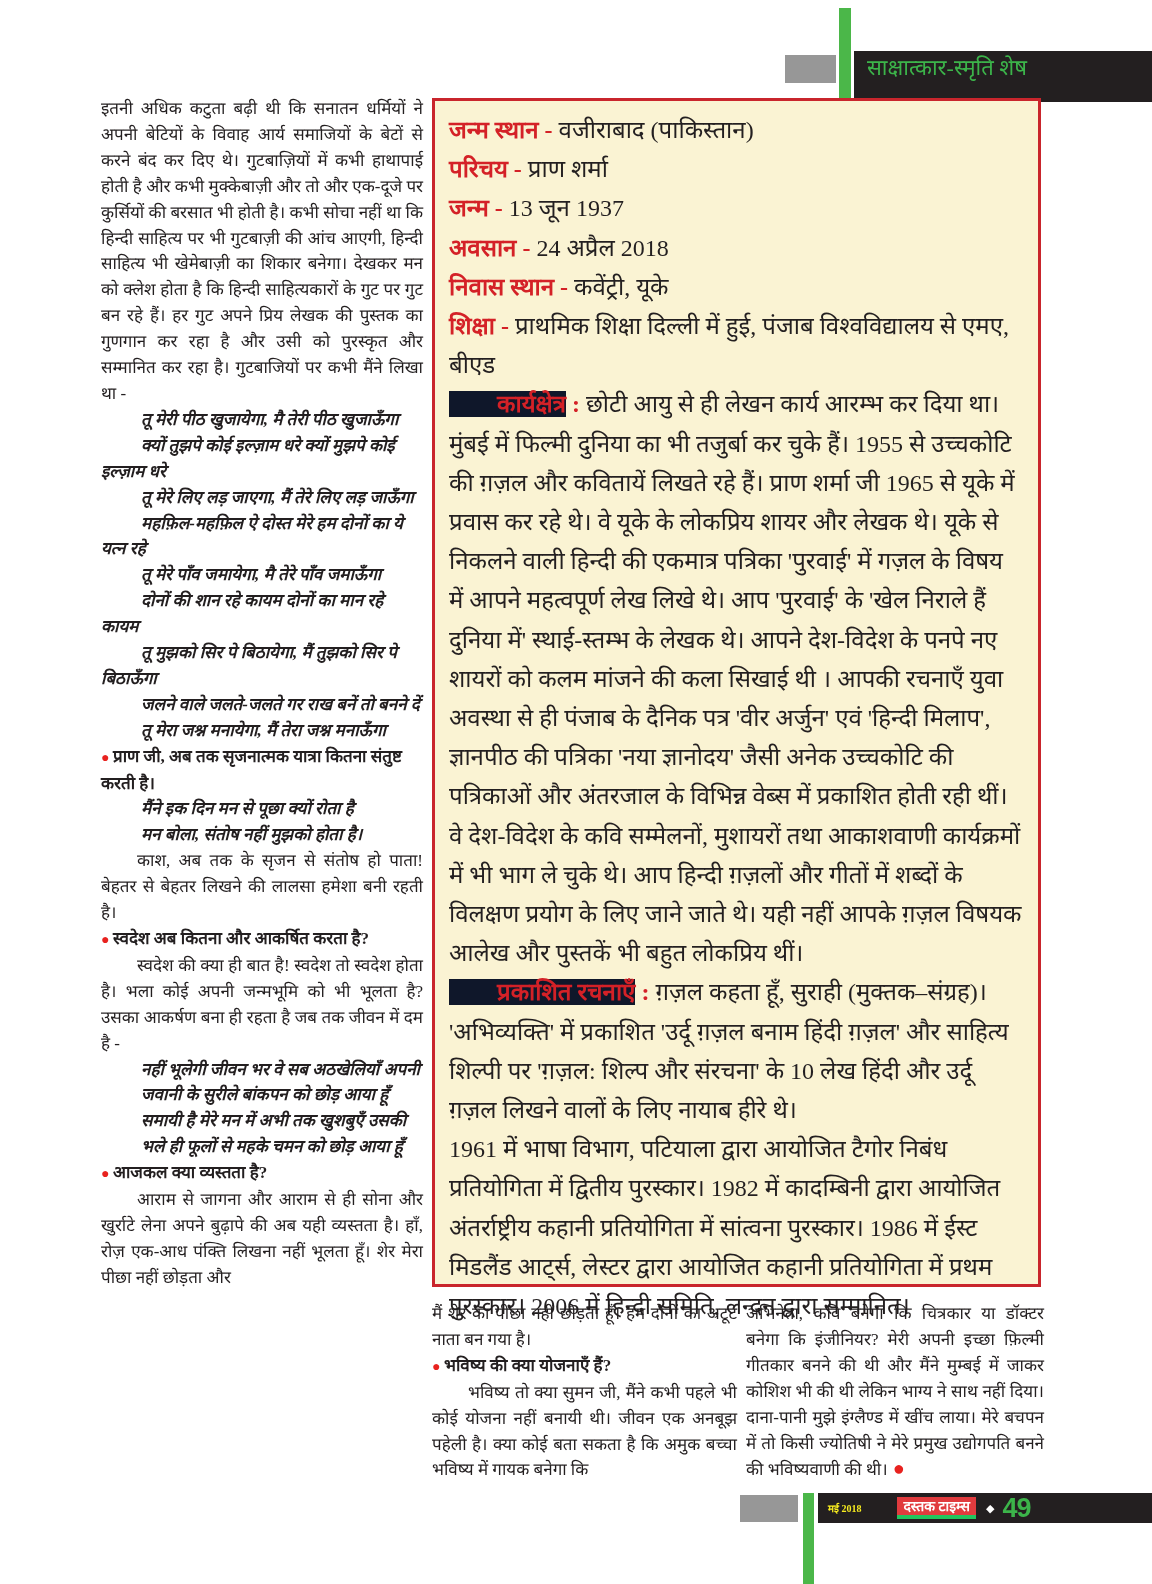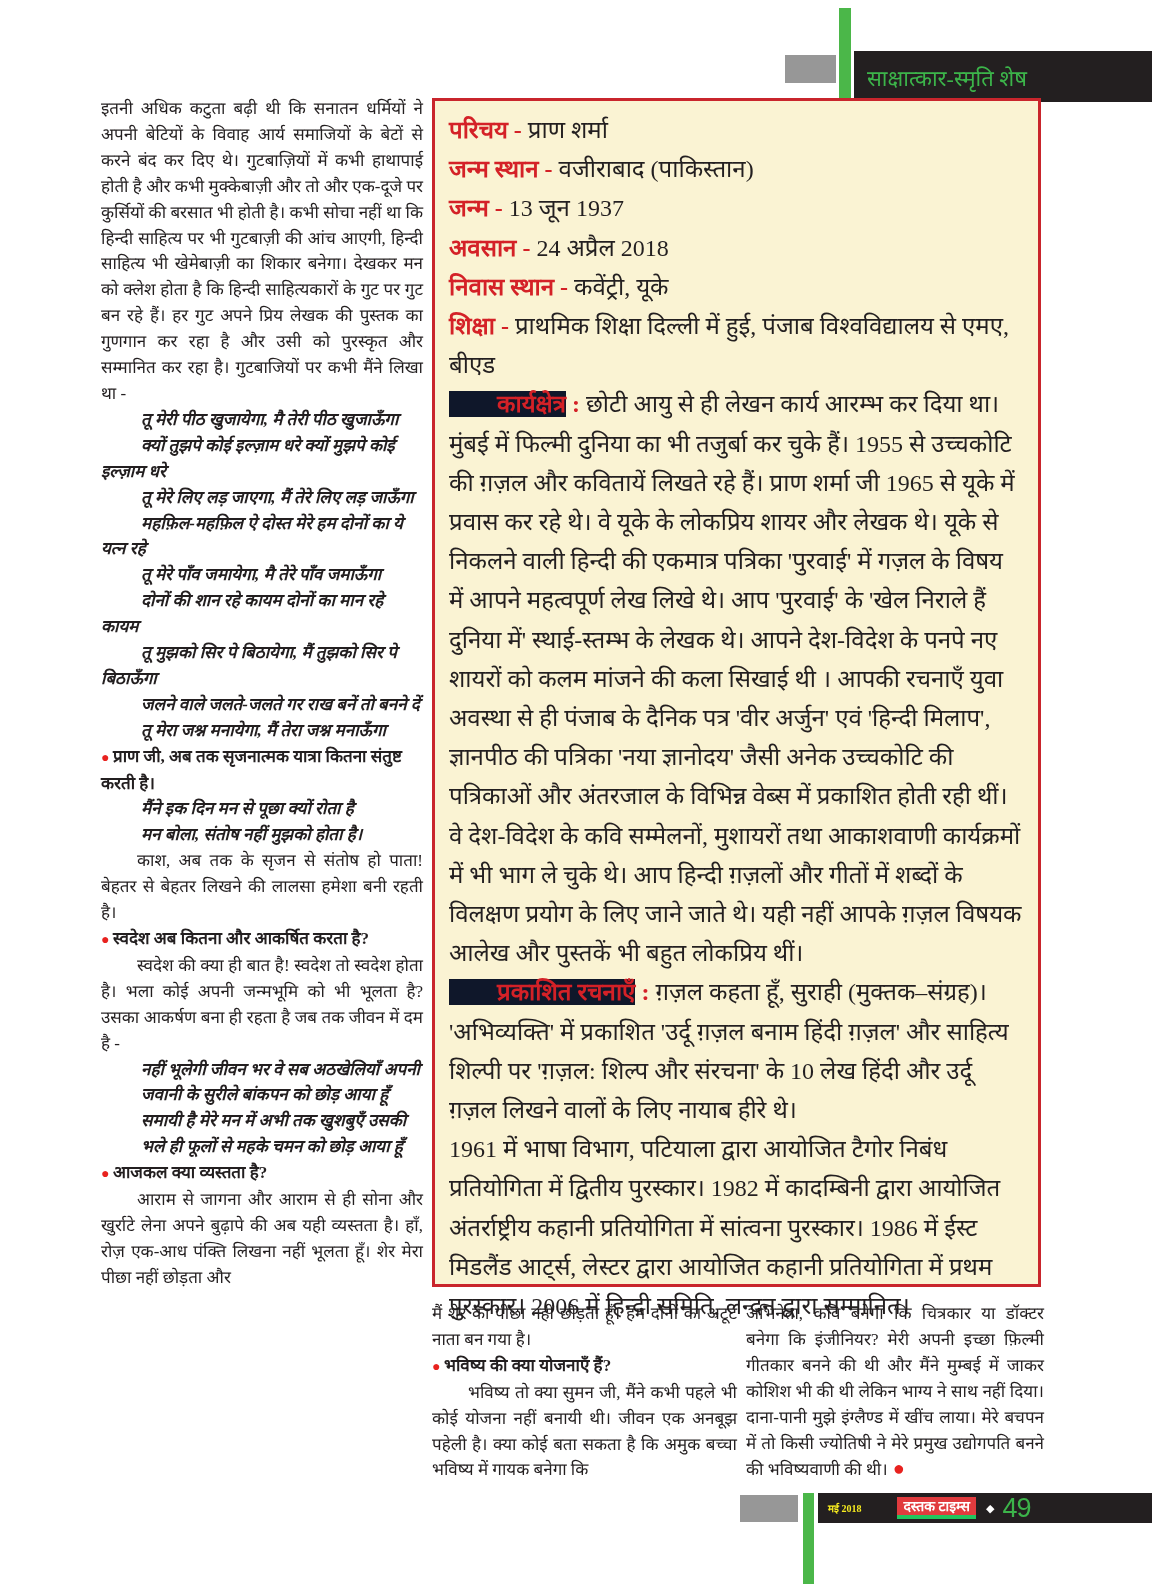--- a/index.html
+++ b/index.html
@@ -3,21 +3,21 @@
 <meta charset="utf-8">
 <style>
   * { margin:0; padding:0; box-sizing:border-box; }
   html,body { width:1152px; height:1584px; background:#ffffff; }
   body { position:relative; font-family:"Liberation Serif","DejaVu Serif",serif; color:#231f20; overflow:hidden; }
 
   
   .hdr-gray   { position:absolute; left:785px; top:55px; width:51px; height:28px; background:#979797; }
   .hdr-green  { position:absolute; left:839px; top:8px;  width:12px; height:107px; background:#4bb749; }
   .hdr-black  { position:absolute; left:854px; top:51px; width:298px; height:51px; background:#231f20;
-                display:flex; align-items:center;font-family:Liberation Serif, serif; }
+                display:flex; align-items:flex-start;font-family:Liberation Serif, serif; }
   .hdr-title  { color:#3cb44a; font-size:22px; padding-left:13px; white-space:nowrap; }
 
   
   .left-col { position:absolute; left:101px; top:96px; width:322px; font-size:17px; line-height:25.9px; }
   .blk { margin:0; }
   .para        { text-align:justify; text-indent:36px; }
   .para-flush  { text-align:justify; text-indent:0; }
   .verse       { font-weight:bold; font-style:italic; text-indent:40px; text-align:left; }
   .question    { font-weight:bold; text-align:left; }
   .q-bullet    { color:#e8221f; font-size:14px; }
@@ -39,21 +39,21 @@
 
   
   .ftr-gray  { position:absolute; left:740px; top:1495px; width:58px; height:27px; background:#979797; }
   .ftr-green { position:absolute; left:803px; top:1493px; width:11px; height:91px; background:#4bb749; }
   .ftr-black { position:absolute; left:818px; top:1493px; width:334px; height:30px; background:#231f20;
                display:flex; align-items:center; }
   .ftr-date  { color:#f7ec1f; font-weight:bold; font-size:10px; margin-left:10px; white-space:nowrap; }
   .ftr-logo  { background:#e13b3e; border-bottom:4px solid #22c55e; color:#ffffff; font-weight:bold;
                font-size:14px; line-height:17px; padding:1px 6px 0 6px; margin-left:36px; white-space:nowrap; }
   .ftr-diamond { color:#ffffff; font-size:11px; margin:0 8px 0 10px; }
-  .ftr-page  { color:#3cb44a; font-weight:normal; font-size:27px;
+  .ftr-page  { color:#3cb44a; font-weight:bold; font-size:27px;
                font-family:"Liberation Sans","DejaVu Sans",sans-serif; letter-spacing:-1px;text-align:center; }
 </style>
 </head>
 <body>
 
 <div class="hdr-gray"></div>
 <div class="hdr-green"></div>
 <div class="hdr-black">
   <span class="hdr-title">साक्षात्कार-स्मृति शेष</span>
 </div>
@@ -77,22 +77,22 @@
     <div class="blk para">स्वदेश की क्या ही बात है! स्वदेश तो स्वदेश होता है। भला कोई अपनी जन्मभूमि को भी भूलता है? उसका आकर्षण बना ही रहता है जब तक जीवन में दम है -</div>
     <div class="blk verse">नहीं भूलेगी जीवन भर वे सब अठखेलियाँ अपनी</div>
     <div class="blk verse">जवानी के सुरीले बांकपन को छोड़ आया हूँ</div>
     <div class="blk verse">समायी है मेरे मन में अभी तक खुशबुएँ उसकी</div>
     <div class="blk verse">भले ही फूलों से महके चमन को छोड़ आया हूँ</div>
     <div class="blk question"><span class="q-bullet">● </span>आजकल क्या व्यस्तता है?</div>
     <div class="blk para">आराम से जागना और आराम से ही सोना और खुर्राटे लेना अपने बुढ़ापे की अब यही व्यस्तता है। हाँ, रोज़ एक-आध पंक्ति लिखना नहीं भूलता हूँ। शेर मेरा पीछा नहीं छोड़ता और</div>
   </div>
 
 <div class="info-box" id="info-box">
+    <div class="box-para"><span class="box-label">जन्म स्थान</span><span class="box-sep"> - </span><span class="box-value">वजीराबाद (पाकिस्तान)</span></div>
     <div class="box-para"><span class="box-label">परिचय</span><span class="box-sep"> - </span><span class="box-value">प्राण शर्मा</span></div>
-    <div class="box-para"><span class="box-label">जन्म स्थान</span><span class="box-sep"> - </span><span class="box-value">वजीराबाद (पाकिस्तान)</span></div>
     <div class="box-para"><span class="box-label">जन्म</span><span class="box-sep"> - </span><span class="box-value">13 जून 1937</span></div>
     <div class="box-para"><span class="box-label">अवसान</span><span class="box-sep"> - </span><span class="box-value">24 अप्रैल 2018</span></div>
     <div class="box-para"><span class="box-label">निवास स्थान</span><span class="box-sep"> - </span><span class="box-value">कवेंट्री, यूके</span></div>
     <div class="box-para"><span class="box-label">शिक्षा</span><span class="box-sep"> - </span><span class="box-value">प्राथमिक शिक्षा दिल्ली में हुई, पंजाब विश्वविद्यालय से एमए, बीएड</span></div>
     <div class="box-para"><span class="box-label hl">कार्यक्षेत्र</span><span class="box-sep"> : </span><span class="box-value">छोटी आयु से ही लेखन कार्य आरम्भ कर दिया था। मुंबई में फिल्मी दुनिया का भी तजुर्बा कर चुके हैं। 1955 से उच्चकोटि की ग़ज़ल और कवितायें लिखते रहे हैं। प्राण शर्मा जी 1965 से यूके में प्रवास कर रहे थे। वे यूके के लोकप्रिय शायर और लेखक थे। यूके से निकलने वाली हिन्दी की एकमात्र पत्रिका 'पुरवाई' में गज़ल के विषय में आपने महत्वपूर्ण लेख लिखे थे। आप 'पुरवाई' के 'खेल निराले हैं दुनिया में' स्थाई-स्तम्भ के लेखक थे। आपने देश-विदेश के पनपे नए शायरों को कलम मांजने की कला सिखाई थी । आपकी रचनाएँ युवा अवस्था से ही पंजाब के दैनिक पत्र 'वीर अर्जुन' एवं 'हिन्दी मिलाप', ज्ञानपीठ की पत्रिका 'नया ज्ञानोदय' जैसी अनेक उच्चकोटि की पत्रिकाओं और अंतरजाल के विभिन्न वेब्स में प्रकाशित होती रही थीं। वे देश-विदेश के कवि सम्मेलनों, मुशायरों तथा आकाशवाणी कार्यक्रमों में भी भाग ले चुके थे। आप हिन्दी ग़ज़लों और गीतों में शब्दों के विलक्षण प्रयोग के लिए जाने जाते थे। यही नहीं आपके ग़ज़ल विषयक आलेख और पुस्तकें भी बहुत लोकप्रिय थीं।</span></div>
     <div class="box-para"><span class="box-label hl">प्रकाशित रचनाएँ</span><span class="box-sep"> : </span><span class="box-value">ग़ज़ल कहता हूँ, सुराही (मुक्तक–संग्रह)। 'अभिव्यक्ति' में प्रकाशित 'उर्दू ग़ज़ल बनाम हिंदी ग़ज़ल' और साहित्य शिल्पी पर 'ग़ज़ल: शिल्प और संरचना' के 10 लेख हिंदी और उर्दू ग़ज़ल लिखने वालों के लिए नायाब हीरे थे।</span></div>
     <div class="box-para"><span class="box-value">1961 में भाषा विभाग, पटियाला द्वारा आयोजित टैगोर निबंध प्रतियोगिता में द्वितीय पुरस्कार। 1982 में कादम्बिनी द्वारा आयोजित अंतर्राष्ट्रीय कहानी प्रतियोगिता में सांत्वना पुरस्कार। 1986 में ईस्ट मिडलैंड आट्‌र्स, लेस्टर द्वारा आयोजित कहानी प्रतियोगिता में प्रथम पुरस्कार। 2006 में हिन्दी समिति, लन्दन द्वारा सम्मानित।</span></div>
   </div>
 
 <div class="bottom-mid" id="bottom-mid">

